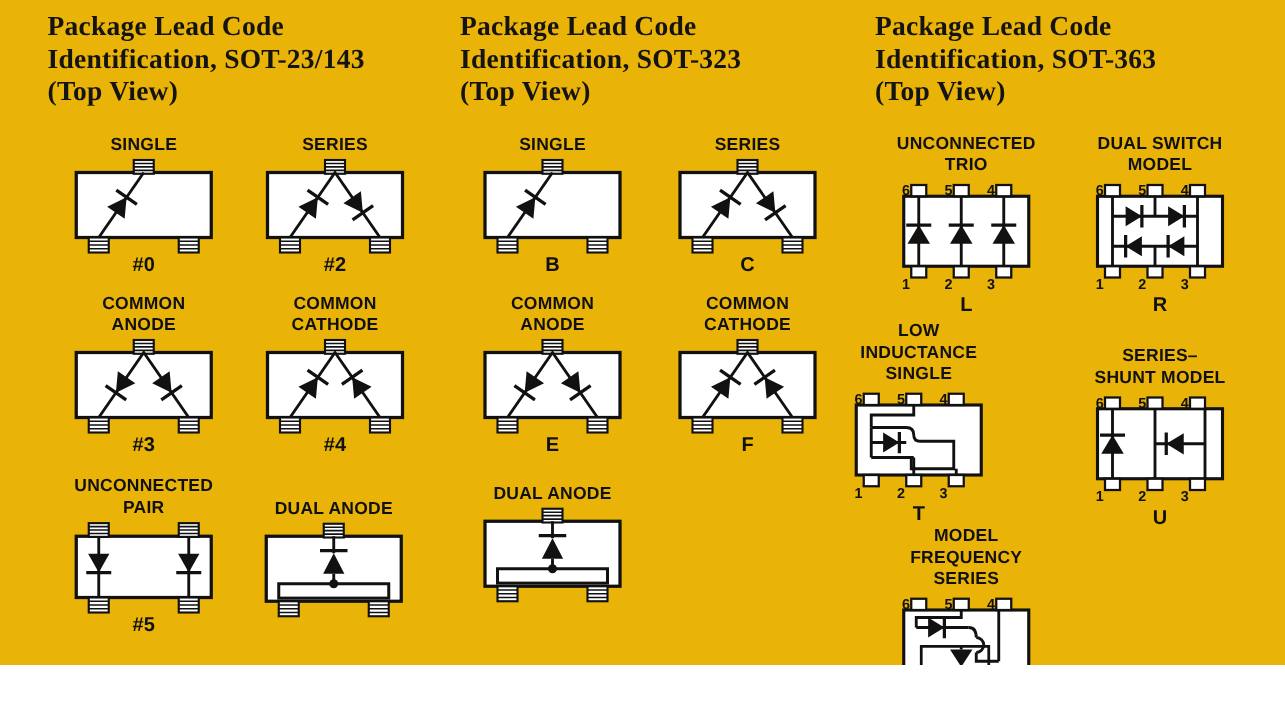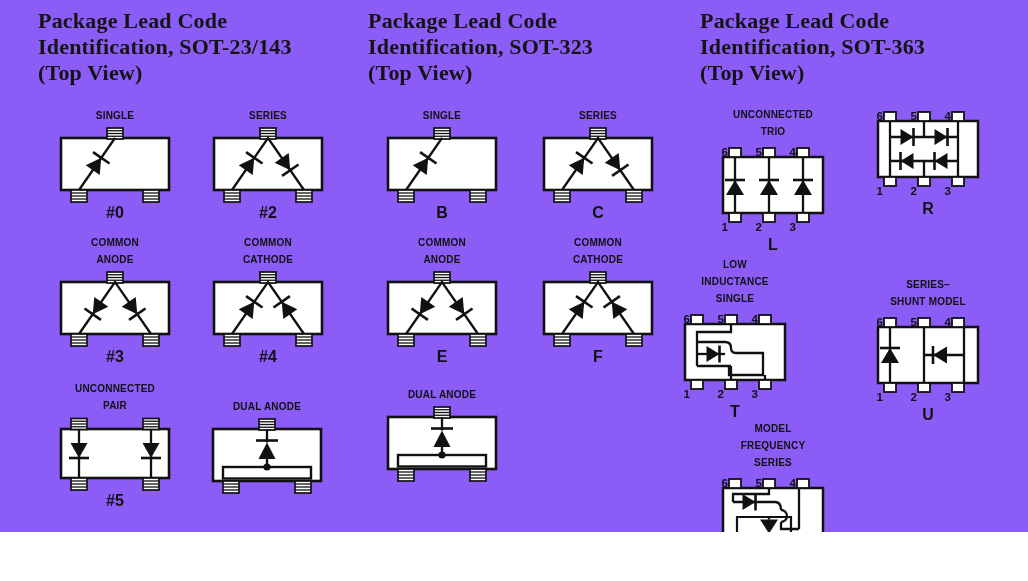--- a/index.html
+++ b/index.html
@@ -1,22 +1,22 @@
 <!DOCTYPE html>
 <html><head>
 <meta charset="utf-8">
 <style>
   html,body{margin:0;padding:0;background:#fff;}
-  #page{position:relative;width:1028px;height:532px;background:#8b5cf6;overflow:hidden;
+  #page{position:relative;width:1028px;height:532px;background:#eab308;overflow:hidden;
         font-family:"Liberation Sans",sans-serif;color:#111;}
   .col-header{position:absolute;white-space:pre-line;
         font-family:"Liberation Serif",serif;font-weight:700;
         font-size:22px;line-height:26px;color:#141414;letter-spacing:.2px;}
   .card{position:absolute;width:160px;text-align:center;}
-  .card-title{white-space:pre-line;font-weight:700;font-size:10px;line-height:17px;
+  .card-title{white-space:pre-line;font-weight:700;font-size:14px;line-height:17px;
         letter-spacing:.2px;margin:0 0 2px 0;color:#111;}
   .card svg{display:block;margin:0 auto;}
   .card-code{font-weight:700;font-size:16px;line-height:16px;margin-top:1px;color:#111;}
 </style>
 </head>
 <body>
 
 <div id="page">
     <div class="col-header" style="left: 38px; top: 8px;">Package Lead Code
 Identification, SOT-23/143
@@ -320,20 +320,22 @@
         <path d="M62,15 V71" fill="none" stroke="#111111" stroke-width="2.3"></path>
         <polygon points="62,38 71,53 53,53" fill="#111111"></polygon>
         <path d="M72,38 L52,38" stroke="#111111" stroke-width="2.6" fill="none"></path>
         <path d="M96,15 V71" fill="none" stroke="#111111" stroke-width="2.3"></path>
         <polygon points="96,38 105,53 87,53" fill="#111111"></polygon>
         <path d="M106,38 L86,38" stroke="#111111" stroke-width="2.6" fill="none"></path>
       </svg>
       <div class="card-code">L</div>
     </div>
     <div class="card" style="left: 848px; top: 106px;">
+      <div class="card-title">DUAL SWITCH
+MODEL</div>
       <svg viewBox="0 0 132 94" width="132" height="94">
         <rect x="16" y="15" width="100" height="56" fill="#fff" stroke="#111111" stroke-width="2.5"></rect>
         <rect x="22" y="6" width="12" height="9" fill="#fff" stroke="#111111" stroke-width="1.8"></rect>
         <rect x="22" y="71" width="12" height="9" fill="#fff" stroke="#111111" stroke-width="1.8"></rect>
         <text x="21" y="14" text-anchor="end" font-family="&quot;Liberation Sans&quot;,sans-serif" font-weight="bold" font-size="11.5" fill="#111111">6</text>
         <text x="21" y="89" text-anchor="end" font-family="&quot;Liberation Sans&quot;,sans-serif" font-weight="bold" font-size="11.5" fill="#111111">1</text>
         <rect x="56" y="6" width="12" height="9" fill="#fff" stroke="#111111" stroke-width="1.8"></rect>
         <rect x="56" y="71" width="12" height="9" fill="#fff" stroke="#111111" stroke-width="1.8"></rect>
         <text x="55" y="14" text-anchor="end" font-family="&quot;Liberation Sans&quot;,sans-serif" font-weight="bold" font-size="11.5" fill="#111111">5</text>
         <text x="55" y="89" text-anchor="end" font-family="&quot;Liberation Sans&quot;,sans-serif" font-weight="bold" font-size="11.5" fill="#111111">2</text>

